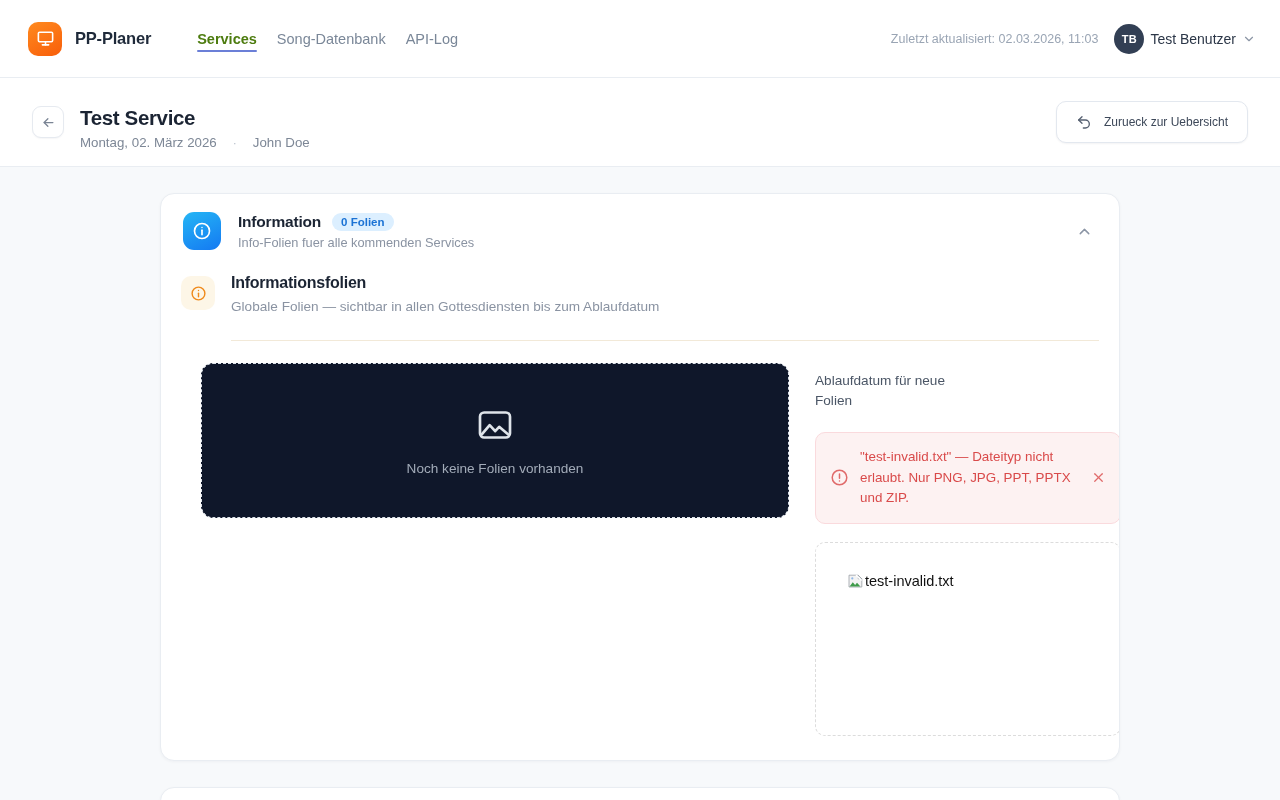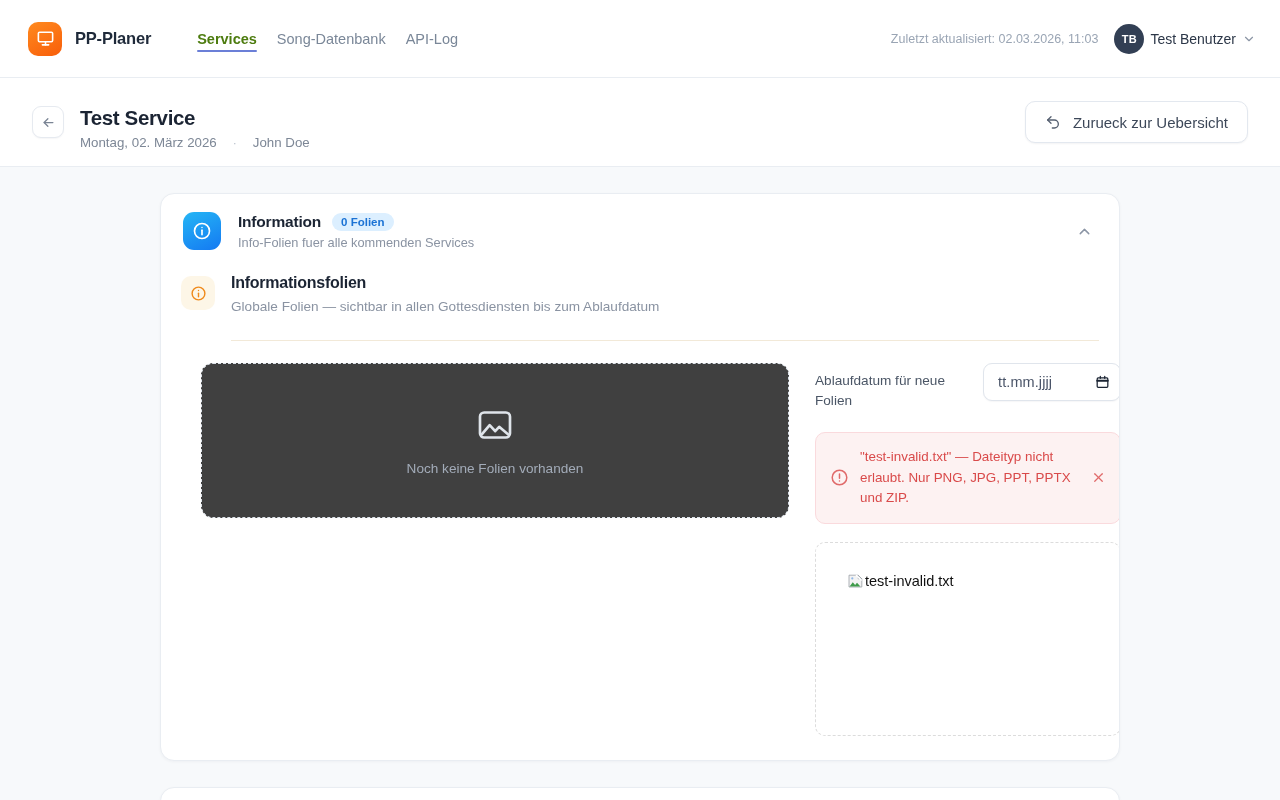--- a/index.html
+++ b/index.html
@@ -83,21 +83,21 @@
   .page-sub {
     font-size: 13.3px; color: #7d8796; margin-top: 5px;
     display: flex; align-items: center; gap: 16px;
   }
   .dot-sep { color: #b9c1cc; font-size: 12px; }
   .back-overview {
     margin-left: auto;
     display: flex; align-items: center; gap: 12px;
     height: 42px; padding: 0 19px;
     background: #fff; border: 1px solid #e3e8ef; border-radius: 10px;
-    font-size: 15px; color: #3d4859; cursor: pointer;
+    font-size: 12px; color: #3d4859; cursor: pointer;
     box-shadow: 0 1px 2px rgba(16,24,40,.05);
     white-space: nowrap;
   }
 
   
   .main { padding: 26px 160px 0 160px; }
   .card {
     background: #fff; border: 1px solid #e9edf2; border-radius: 14px;
     box-shadow: 0 1px 3px rgba(16,24,40,.04);
     overflow: hidden;
@@ -142,21 +142,21 @@
 
   .two-col {
     display: grid;
     grid-template-columns: 588px 306px;
     gap: 26px;
     padding-left: 20px;
   }
 
   .dropzone {
     border: 1.5px dashed #dde3ea; border-radius: 12px;
-    background: #404040;
+    background: #0f172a;
     height: 155px;
     display: flex; flex-direction: column;
     align-items: center; justify-content: center; gap: 16px;
   }
   .dropzone-label { font-size: 13.6px; color: #a2abb8; }
 
   .right-col { display: flex; flex-direction: column; }
   .date-row { display: flex; align-items: flex-start; gap: 10px; }
   .date-label {
     font-size: 13.6px; color: #4b5666; line-height: 1.45;
@@ -326,31 +326,20 @@
               <path d="M4.2 17.5l4.6-5.4 3.3 3.6 2.4-2.6 5.3 4.4"></path>
             </svg>
           </span>
           <span class="dropzone-label">Noch keine Folien vorhanden</span>
         </div>
 
         <div class="right-col">
 
           <div class="date-row">
             <label class="date-label">Ablaufdatum für neue Folien</label>
-            <div class="date-input">
-              <span class="date-ph">tt.mm.jjjj</span>
-              <span style="display:flex">
-                <svg width="15" height="16" viewBox="0 0 24 24" fill="none" stroke="#1b2433" stroke-width="2" stroke-linecap="round" stroke-linejoin="round">
-                  <rect x="3.5" y="5.5" width="17" height="15" rx="1.6"></rect>
-                  <line x1="3.5" y1="10" x2="20.5" y2="10" stroke-width="3"></line>
-                  <line x1="8.5" y1="3" x2="8.5" y2="6"></line>
-                  <line x1="15.5" y1="3" x2="15.5" y2="6"></line>
-                </svg>
-              </span>
-            </div>
           </div>
 
           <div class="alert">
             <span style="display:flex;flex:0 0 auto">
               <svg width="19" height="19" viewBox="0 0 24 24" fill="none" stroke="#e06a6a" stroke-width="1.9" stroke-linecap="round" stroke-linejoin="round">
                 <circle cx="12" cy="12" r="9.2"></circle>
                 <line x1="12" y1="7.5" x2="12" y2="13"></line>
                 <circle cx="12" cy="16.3" r="0.95" fill="#e06a6a" stroke="none"></circle>
               </svg>
             </span>

